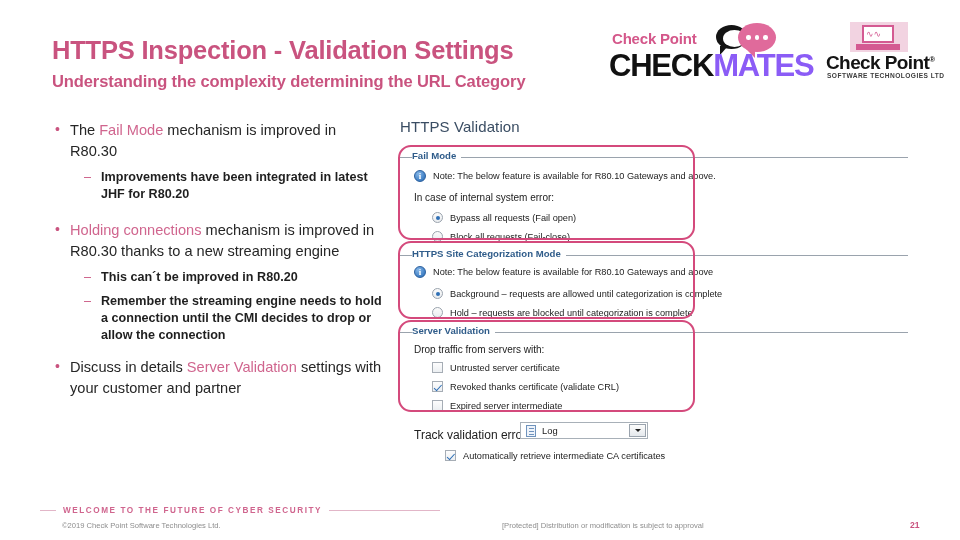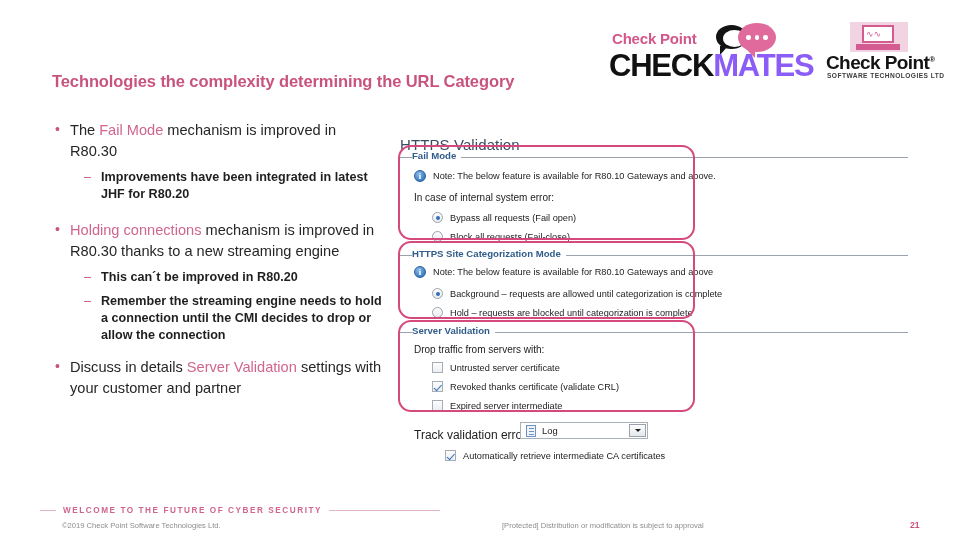--- a/index.html
+++ b/index.html
@@ -233,21 +233,21 @@
     position: absolute;
     left: 392px;
     top: 116px;
     width: 520px;
     height: 352px;
     background: #ffffff;
   }
   .panel-title {
     position: absolute;
     left: 8px;
-    top: 20px;
+    top: 2px;
     font-size: 15px;
     color: #3a4d63;
     letter-spacing: 0.1px;
   }
 
   .group {
     position: absolute;
     left: 8px;
     width: 508px;
   }
@@ -458,21 +458,22 @@
     font-size: 8.6px;
     font-weight: bold;
     color: #c9537f;
   }
 </style>
 </head>
 <body>
 
 <div class="slide">
 
-  <div class="subtitle">Technologies the complexity determining the URL Category</div>
+  <div class="title">HTTPS Inspection -  Validation Settings</div>
+  <div class="subtitle">Understanding the complexity determining the URL Category</div>
 
   <div class="cm-logo">
     <div class="cm-top">Check Point</div>
     <div class="cm-bubbles">
       <div class="bubble-dark"></div>
       <div class="bubble-dark-hole"></div>
       <div class="bubble-pink"></div>
       <div class="bdot d1"></div>
       <div class="bdot d2"></div>
       <div class="bdot d3"></div>

